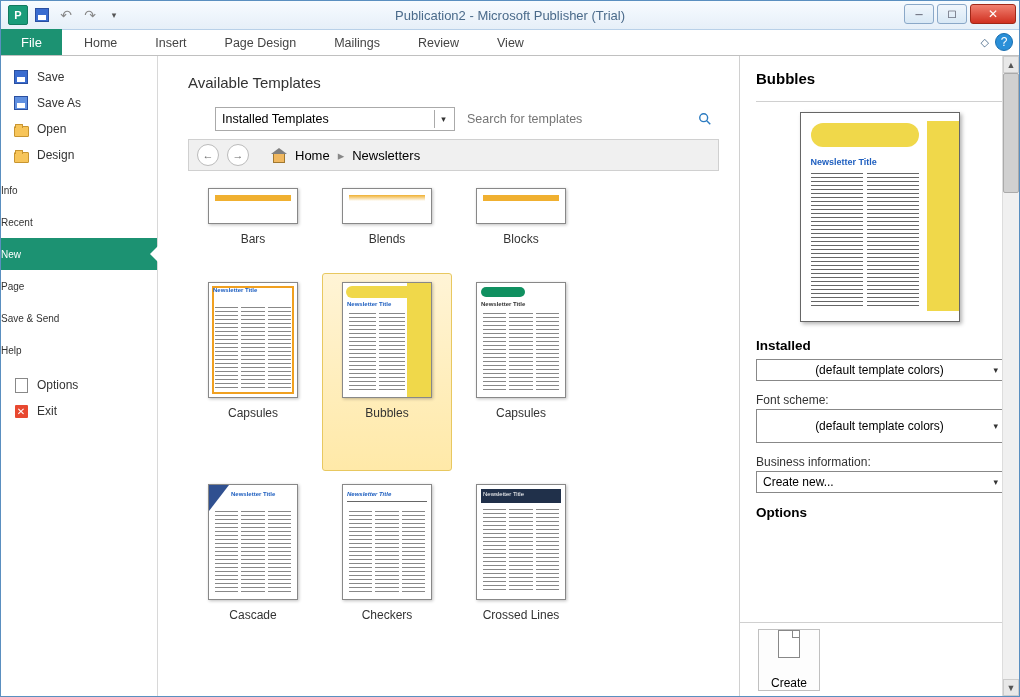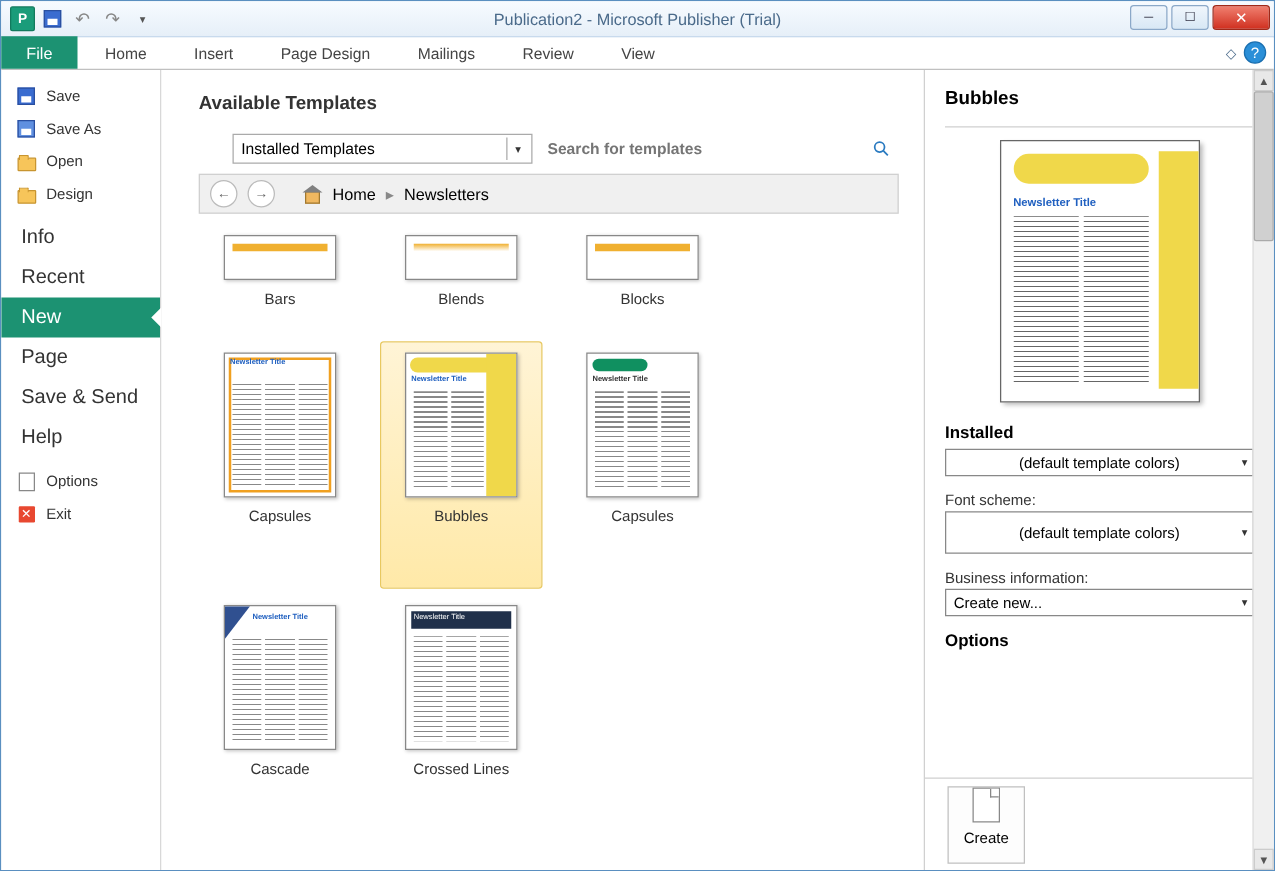--- a/index.html
+++ b/index.html
@@ -18,52 +18,52 @@
 
 
 .ribbon-tabs { height: 26px; display: flex; align-items: flex-end; border-bottom: 1px solid #c0c0c0; background: #fff; padding-left: 0; position: relative; }
 .file-tab { background: #1c9272; color: #fff; height: 26px; padding: 0 20px; display: flex; align-items: center; font-size: 13px; cursor: pointer; }
 .rtab { padding: 0 16px; height: 24px; display: flex; align-items: center; font-size: 12.5px; color: #444; cursor: pointer; margin-left: 6px; }
 .help-btn { position: absolute; right: 6px; top: 3px; display: flex; gap: 6px; align-items: center; }
 .help-circ { width: 18px; height: 18px; border-radius: 50%; background: #2a8fd8; color: #fff; font-size: 12px; display: flex; align-items: center; justify-content: center; border: 1px solid #1a6fb0; }
 
 
 .backstage { flex: 1; display: flex; overflow: hidden; }
-.bs-left { width: 128px; background: #fff; border-right: 1px solid #d8d8d8; padding-top: 8px; }
-.bs-item { height: 32px; display: flex; align-items: center; padding-left: 16px; font-size: 16px; color: #333; gap: 8px; cursor: pointer; }
+.bs-left { width: 157px; background: #fff; border-right: 1px solid #d8d8d8; padding-top: 8px; }
+.bs-item { height: 32px; display: flex; align-items: center; padding-left: 0; font-size: 10px; color: #333; gap: 8px; cursor: pointer; }
 .bs-item.small { height: 26px; font-size: 12px; padding-left: 12px; }
 .bs-item.active { background: #1c9272; color: #fff; position: relative; }
 .bs-item.active::after { content: ""; position: absolute; right: -1px; top: 50%; margin-top: -8px; width: 0; height: 0; border-top: 8px solid transparent; border-bottom: 8px solid transparent; border-right: 8px solid #fff; }
 .bs-icon { width: 16px; height: 16px; display: inline-flex; align-items: center; justify-content: center; font-size: 14px; }
 .save-disk { width: 14px; height: 14px; background: #3a6cd0; border: 1px solid #2a4fa0; position: relative; }
 .save-disk::after{ content:""; position:absolute; bottom:1px; left:2px; width:8px; height:5px; background:#fff; }
 .folder { width: 15px; height: 11px; background: #f7c55a; border: 1px solid #c89530; border-radius: 1px; position: relative; top: 2px; }
 .folder::before { content:""; position:absolute; top:-3px; left:0; width:6px; height:3px; background:#f7c55a; border:1px solid #c89530; border-bottom:none; border-radius:1px 1px 0 0; }
 .close-x { width:13px; height:13px; background:#e84830; color:#fff; display:flex; align-items:center; justify-content:center; font-size:10px; border-radius:1px; }
 .doc-icon { width:13px; height:15px; background:#fff; border:1px solid #888; position:relative; }
 
 
 .bs-main { flex: 1; display: flex; overflow: hidden; }
 .templates-area { flex: 1; padding: 18px 20px 0 30px; display: flex; flex-direction: column; overflow: hidden; }
-.section-title { font-size: 15px; font-weight: bold; color: #333; margin-bottom: 16px; }
+.section-title { font-size: 15px; font-weight: normal; color: #333; margin-bottom: 16px; }
 .search-row { display: flex; gap: 6px; margin-bottom: 8px; padding-left: 27px; }
 .dropdown { height: 24px; border: 1px solid #aaa; background: #fff; display: flex; align-items: center; padding: 0 6px; font-size: 12.5px; position: relative; cursor: pointer; }
 .dd-arrow { position: absolute; right: 2px; top: 2px; width: 18px; height: 18px; border-left: 1px solid #aaa; display: flex; align-items: center; justify-content: center; font-size: 9px; color: #333; }
 .search-box { flex: 1; height: 24px; display: flex; align-items: center; padding: 0 6px; }
-.search-box input { border: none; outline: none; flex: 1; font-size: 12.5px; color: #888; font-weight: bold; }
+.search-box input { border: none; outline: none; flex: 1; font-size: 12.5px; color: #888; }
 .mag { width: 16px; height: 16px; color: #2a7ac0; display: flex; align-items: center; justify-content: center; cursor: pointer; }
 
 .breadcrumb { height: 32px; background: #f0f0f0; border: 1px solid #d0d0d0; display: flex; align-items: center; padding: 0 8px; gap: 8px; font-size: 13px; margin-bottom: 8px; }
 .navbtn { width: 22px; height: 22px; border: 1px solid #bbb; border-radius: 50%; display: flex; align-items: center; justify-content: center; font-size: 11px; cursor: pointer; background: #fff; color: #666; }
 .home-ic { width: 16px; height: 14px; position: relative; }
 .home-ic::before { content:""; position:absolute; top:5px; left:2px; width:10px; height:8px; background:#f0b860; border:1px solid #a07830; }
 .home-ic::after { content:""; position:absolute; top:0; left:0; width:0; height:0; border-left:8px solid transparent; border-right:8px solid transparent; border-bottom:6px solid #808080; }
 
 .templates-scroll { flex: 1; overflow-y: auto; }
-.tpl-grid { display: flex; flex-wrap: wrap; gap: 15px; }
+.tpl-grid { display: flex; flex-wrap: wrap; gap: 4px; }
 .tpl-cell { width: 130px; display: flex; flex-direction: column; align-items: center; padding: 8px 0 16px; cursor: pointer; border: 1px solid transparent; }
 .tpl-cell.selected { background: linear-gradient(to bottom, #fff4d6, #ffe9a8); border: 1px solid #e8c860; border-radius: 3px; }
 .tpl-thumb { width: 90px; height: 116px; background: #fff; border: 1px solid #888; box-shadow: 1px 1px 3px rgba(0,0,0,0.25); margin-bottom: 8px; position: relative; overflow: hidden; }
 .tpl-thumb.partial { height: 36px; }
 .tpl-label { font-size: 12px; color: #333; text-align: center; }
 
 
 .th-bars { position:absolute; top:6px; left:6px; right:6px; height:6px; background:#f0b030; }
 .th-cols { position:absolute; top:20px; left:6px; right:6px; bottom:6px; display:flex; gap:3px; }
 .th-col { flex:1; background: repeating-linear-gradient(to bottom, #888 0, #888 1px, transparent 1px, transparent 4px); }
@@ -76,21 +76,21 @@
 .sep { height: 1px; background: #d0d0d0; margin: 4px 0 10px; }
 .preview-big { width: 160px; height: 210px; background: #fff; border: 1px solid #666; box-shadow: 2px 2px 4px rgba(0,0,0,0.3); margin: 0 auto 14px; position: relative; overflow: hidden; }
 .customize-title { font-size: 13.5px; font-weight: bold; margin-top: 2px; margin-bottom: 6px; }
 .field-label { font-size: 12px; color: #333; margin-top: 4px; margin-bottom: 2px; }
 .sel { height: 22px; border: 1px solid #888; background: #fff; display: flex; align-items: center; justify-content: center; font-size: 12px; position: relative; cursor: pointer; margin-bottom: 8px; }
 .sel.left { justify-content: flex-start; padding-left: 6px; }
 .sel .dd-arr { position: absolute; right: 4px; font-size: 9px; color: #333; }
 .options-title { font-size: 13.5px; font-weight: bold; margin-top: 4px; }
 
 .create-strip { position: absolute; bottom: 0; left: 0; right: 0; height: 74px; border-top: 1px solid #d0d0d0; background: #fff; display: flex; align-items: center; padding-left: 18px; }
-.create-btn { width: 62px; height: 62px; border: 1px solid #c0c0c0; background: #fdfdfd; display: flex; flex-direction: column; align-items: center; justify-content: flex-start; gap: 5px; font-size: 12px; cursor: pointer; }
+.create-btn { width: 62px; height: 62px; border: 1px solid #c0c0c0; background: #fdfdfd; display: flex; flex-direction: column; align-items: center; justify-content: space-between; gap: 5px; font-size: 12px; cursor: pointer; }
 .page-ic { width: 22px; height: 28px; background: #fff; border: 1px solid #888; position: relative; }
 .page-ic::after { content:""; position:absolute; top:0; right:0; width:6px; height:6px; background:#fff; border-left:1px solid #888; border-bottom:1px solid #888; }
 
 .scrollbar-v { position: absolute; right: 1px; top: 56px; bottom: 1px; width: 17px; background: #f0f0f0; border-left: 1px solid #ddd; }
 .sb-btn { width:100%; height:17px; background:#e8e8e8; border:1px solid #ccc; display:flex; align-items:center; justify-content:center; font-size:9px; color:#555; cursor:pointer; }
 .sb-thumb { width:100%; height:120px; background:#d0d0d0; border:1px solid #aaa; border-radius:2px; margin-top:0; }
 
 
 .pv-head { position:absolute; top:10px; left:10px; right:40px; height:24px; background:#f0d84a; border-radius:12px; }
 .pv-title { position:absolute; top:44px; left:10px; font-size:9px; color:#2060c0; font-weight:bold; }
@@ -298,20 +298,32 @@
                 <div class="th-cols" style="top:26px;">
                     <div class="th-col"></div>
                     <div class="th-col"></div>
                     <div class="th-col"></div>
                   </div>
               </div>
               <div class="tpl-label">Cascade</div>
             </div>
             <div class="tpl-cell">
               <div class="tpl-thumb">
+                <div class="th-head" style="top:6px;font-style:italic;">Newsletter Title</div>
+                <div style="position:absolute;top:16px;left:4px;right:4px;height:1px;background:#666;"></div>
+                <div class="th-cols" style="top:26px;">
+                    <div class="th-col"></div>
+                    <div class="th-col"></div>
+                    <div class="th-col"></div>
+                  </div>
+              </div>
+              <div class="tpl-label">Checkers</div>
+            </div>
+            <div class="tpl-cell">
+              <div class="tpl-thumb">
                 <div style="position:absolute;top:4px;left:4px;right:4px;height:14px;background:#20304a;"></div>
                 <div style="position:absolute;top:6px;left:6px;color:#fff;font-size:6px;">Newsletter Title</div>
                 <div class="th-cols" style="top:24px;">
                     <div class="th-col"></div>
                     <div class="th-col"></div>
                     <div class="th-col"></div>
                   </div>
               </div>
               <div class="tpl-label">Crossed Lines</div>
             </div>

